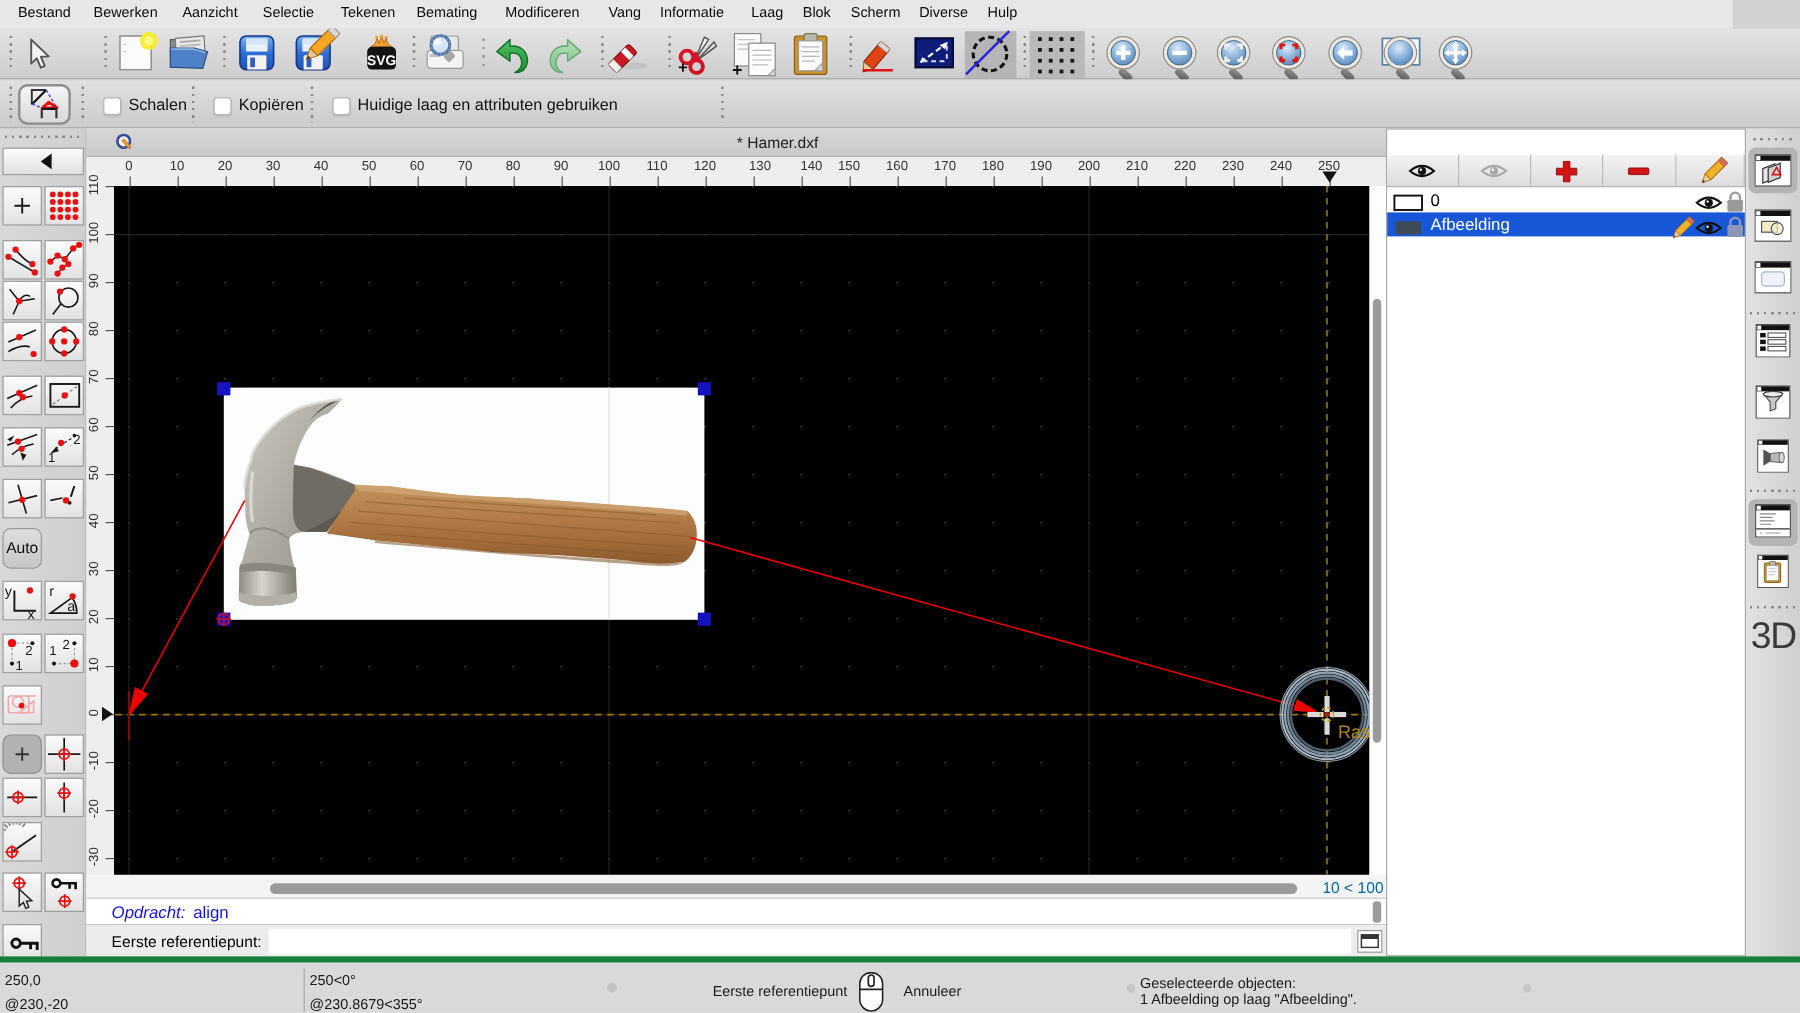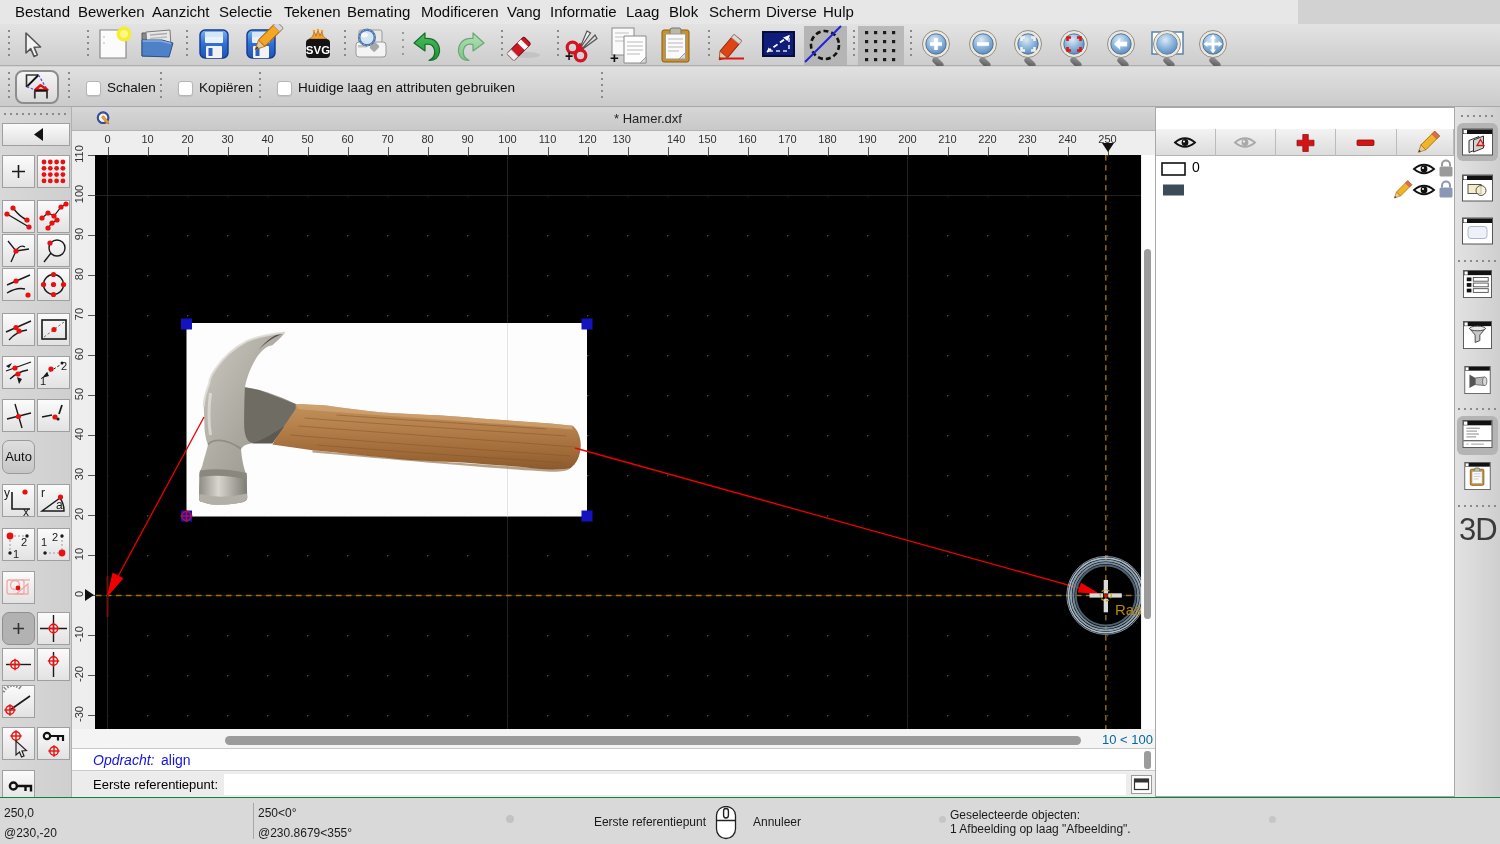--- a/index.html
+++ b/index.html
@@ -1,21 +1,21 @@
 <!DOCTYPE html>
 <html><head>
 <meta charset="utf-8">
 <style>
 html,body{margin:0;padding:0;}
 *{box-sizing:border-box;}
 #root{position:relative;width:1500px;height:844px;overflow:hidden;
   font-family:"Liberation Sans",sans-serif;background:#d2d2d2;}
 
-#menubar{position:absolute;left:0;top:0;width:1298px;height:24px;background:#e7e7e7;
-  font-size:15px;color:#0a0a0a;white-space:nowrap;}
+#menubar{position:absolute;left:0;top:0;width:1444px;height:24px;background:#e7e7e7;
+  font-size:12px;color:#0a0a0a;white-space:nowrap;}
 #menubar span{position:absolute;top:3px;}
 
 #tb1{position:absolute;left:0;top:24px;width:1500px;height:42px;
   background:linear-gradient(#e3e3e3,#cdcdcd);border-bottom:1px solid #aeaeae;}
 .vsep{position:absolute;top:6px;height:30px;width:2px;
   background-image:repeating-linear-gradient(#8a8a8a 0 2px,transparent 2px 6px);}
 .vsep2{position:absolute;top:8px;height:26px;width:2px;
   background-image:repeating-linear-gradient(#9a9a9a 0 2px,transparent 2px 7px);}
 
 #tb2{position:absolute;left:0;top:67px;width:1500px;height:40px;
@@ -67,21 +67,21 @@
 .pbarbtn{position:absolute;top:0;height:27px;border-right:1px solid #bcbcbc;}
 .lrow{position:absolute;left:0;width:298px;height:20px;font-size:14px;}
 
 #rstrip{position:absolute;left:1455px;top:107px;width:45px;height:690px;
   background:linear-gradient(90deg,#e2e2e2,#cfcfcf);text-align:right;}
 .rsel{position:absolute;left:2px;width:41px;background:#b4b4b4;border-radius:6px;}
 .ricon{position:absolute;left:7px;width:31px;height:28px;}
 .hdots{position:absolute;background-image:repeating-linear-gradient(90deg,#8a8a8a 0 2px,transparent 2px 6px);height:2px;}
 
 #statusbar{position:absolute;left:0;top:797px;width:1500px;height:47px;background:#d9d9d9;
-  border-top:1px solid #15803d;font-size:12px;color:#1a1a1a;}
+  border-top:5px solid #15803d;font-size:12px;color:#1a1a1a;}
 #statusbar .s{position:absolute;}
 </style>
 </head>
 <body>
 <div id="root">
   <div id="menubar">
     <span style="left:15px">Bestand</span>
       <span style="left:78px">Bewerken</span>
     <span style="left:152px">Aanzicht</span>
       <span style="left:219px">Selectie</span>
@@ -600,21 +600,21 @@
         <span class="rnum" style="left:317.5px;top:2px;width:30px;text-align:center;display:inline-block;position:absolute">80</span>
         <span style="position:absolute;left:332.5px;top:16px;width:1px;height:8px;background:#555"></span>
         <span class="rnum" style="left:357.5px;top:2px;width:30px;text-align:center;display:inline-block;position:absolute">90</span>
         <span style="position:absolute;left:372.5px;top:16px;width:1px;height:8px;background:#555"></span>
         <span class="rnum" style="left:397.5px;top:2px;width:30px;text-align:center;display:inline-block;position:absolute">100</span>
         <span style="position:absolute;left:412.5px;top:16px;width:1px;height:8px;background:#555"></span>
         <span class="rnum" style="left:437.5px;top:2px;width:30px;text-align:center;display:inline-block;position:absolute">110</span>
         <span style="position:absolute;left:452.5px;top:16px;width:1px;height:8px;background:#555"></span>
         <span class="rnum" style="left:477.5px;top:2px;width:30px;text-align:center;display:inline-block;position:absolute">120</span>
         <span style="position:absolute;left:492.5px;top:16px;width:1px;height:8px;background:#555"></span>
-        <span class="rnum" style="left:517.5px;top:2px;width:30px;text-align:left;display:inline-block;position:absolute">130</span>
+        <span class="rnum" style="left:517.5px;top:2px;width:30px;text-align:right;display:inline-block;position:absolute">130</span>
         <span style="position:absolute;left:532.5px;top:16px;width:1px;height:8px;background:#555"></span>
         <span class="rnum" style="left:572px;top:2px;width:30px;display:inline-block;position:absolute">140</span>
         <span style="position:absolute;left:572.5px;top:16px;width:1px;height:8px;background:#555"></span>
         <span class="rnum" style="left:597.5px;top:2px;width:30px;text-align:center;display:inline-block;position:absolute">150</span>
         <span style="position:absolute;left:612.5px;top:16px;width:1px;height:8px;background:#555"></span>
         <span class="rnum" style="left:637.5px;top:2px;width:30px;text-align:center;display:inline-block;position:absolute">160</span>
         <span style="position:absolute;left:652.5px;top:16px;width:1px;height:8px;background:#555"></span>
         <span class="rnum" style="left:677.5px;top:2px;width:30px;text-align:center;display:inline-block;position:absolute">170</span>
         <span style="position:absolute;left:692.5px;top:16px;width:1px;height:8px;background:#555"></span>
         <span class="rnum" style="left:717.5px;top:2px;width:30px;text-align:center;display:inline-block;position:absolute">180</span>
@@ -864,20 +864,23 @@
         <g transform="translate(258,27) scale(1.0)">
           <path d="M0,6 Q10,-2.5 20,6 Q10,14.5 0,6 Z" fill="none" stroke="#111" stroke-width="1.8"></path>
           <circle cx="10" cy="6" r="3.4" fill="#111"></circle>
           <circle cx="9" cy="5" r="1" fill="#fff"></circle>
         </g>
         <g transform="translate(283,24.5)">
           <path d="M3,6 L3,4 A4,4 0 0 1 11,4 L11,6" fill="none" stroke="#8a97b5" stroke-width="2"></path>
           <rect x="0.5" y="6" width="13" height="10" rx="1.5" fill="#8a97b5"></rect>
         </g>
 </svg>
+    <div class="lrow" style="top:69px;background:#1757d8;color:#fff">
+        <span style="position:absolute;left:36px;top:2px">Afbeelding</span>
+      </div>
   </div>
   <div id="rstrip">
       <div class="hdots" style="left:6px;top:8px;width:33px"></div>
       <div class="rsel" style="top:16px;height:38px"></div>
       <svg class="ricon" style="top:21px" width="31" height="27" viewBox="0 0 31 27">
         <rect x="0.5" y="0.5" width="30" height="26" fill="#fff" stroke="#555"></rect>
         <rect x="1" y="1" width="29" height="4.5" fill="#111"></rect>
         <rect x="1.5" y="1.5" width="3.5" height="3.5" fill="#fff"></rect>
         <g transform="translate(7,8)">
           <path d="M0,4 L10,0 L10,12 L0,16 Z" fill="#e8e8e8" stroke="#333"></path>

